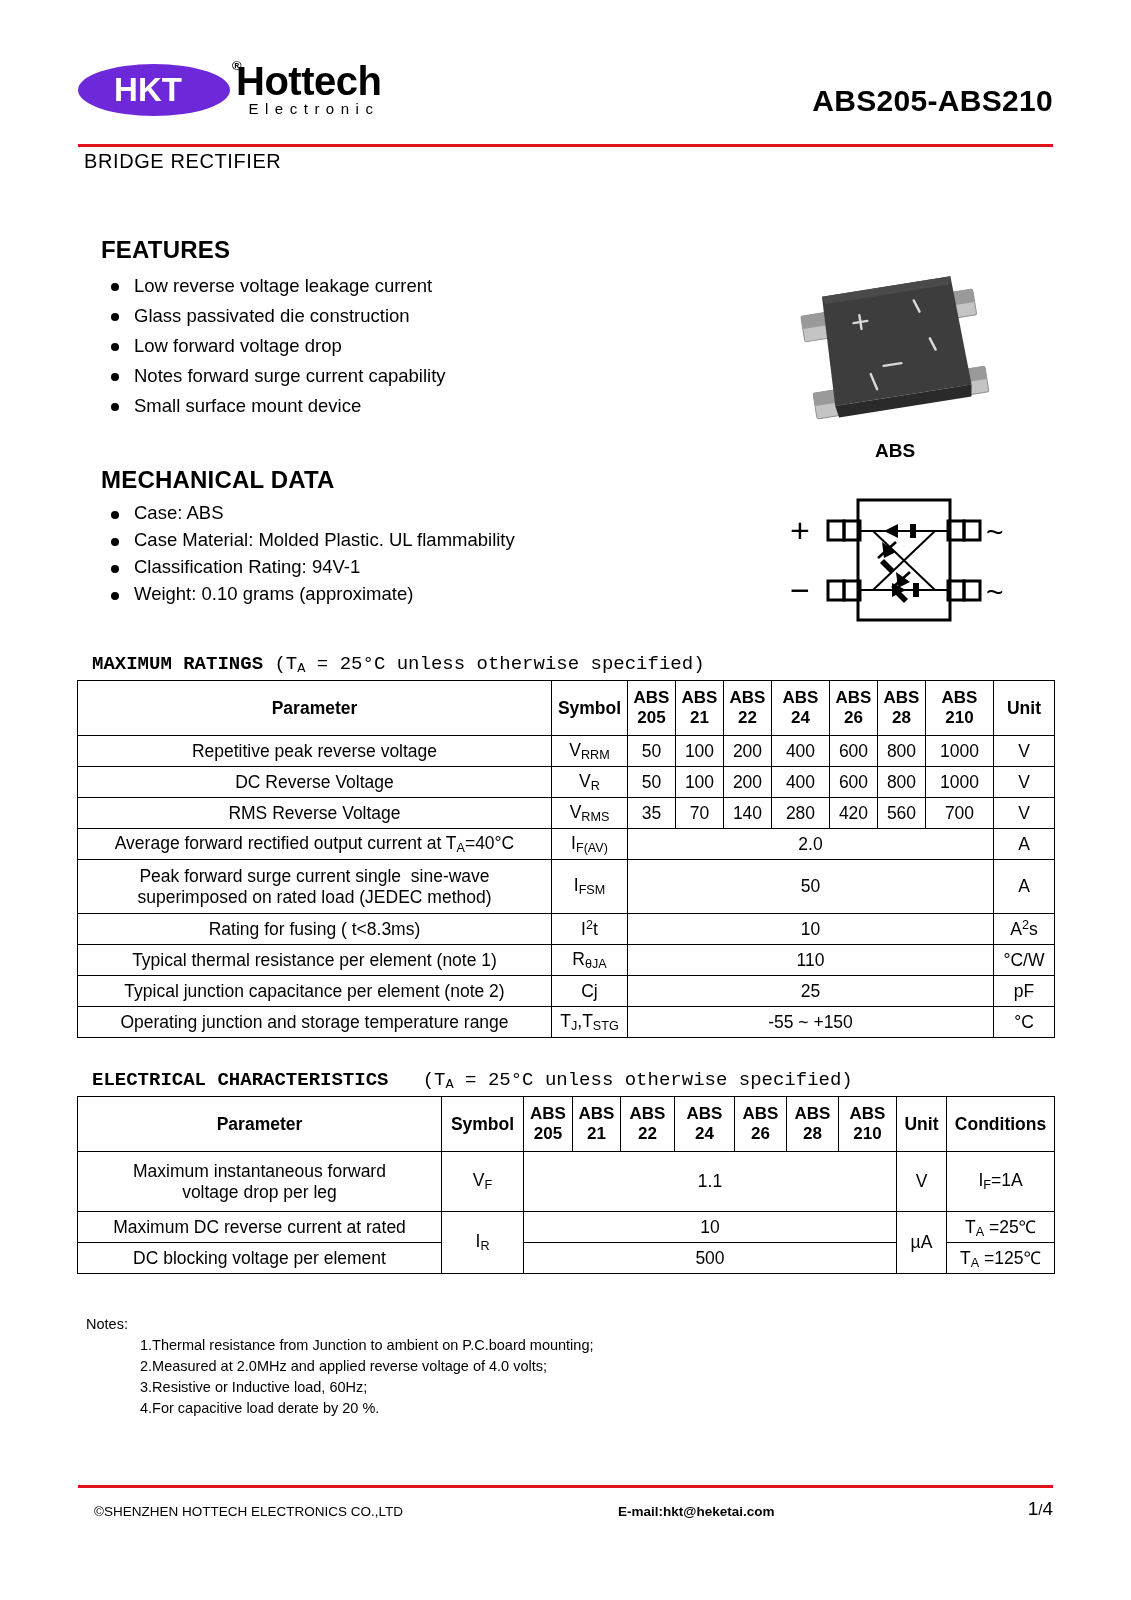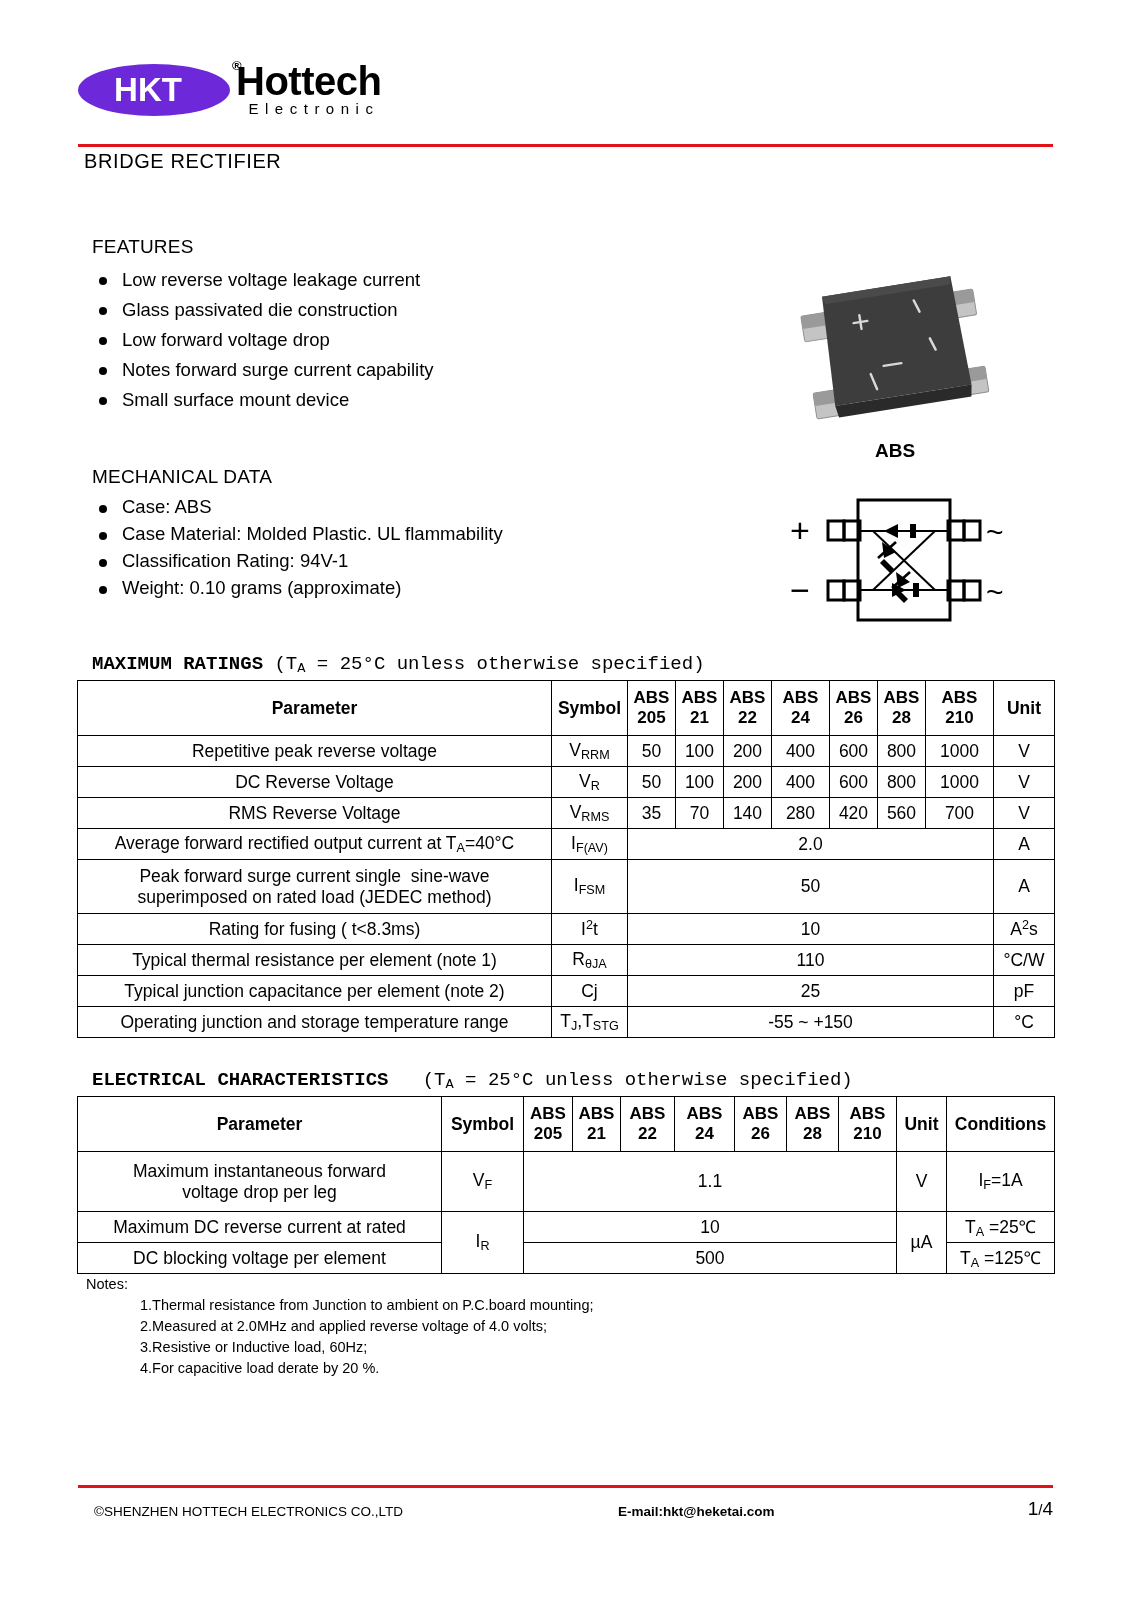--- a/index.html
+++ b/index.html
@@ -99,27 +99,28 @@
   .subtitle {
     position: absolute;
     left: 84px;
     top: 150px;
     font-size: 20px;
     letter-spacing: 0.6px;
   }
 
   
   .section-title {
-    font-size: 19px;
-    font-weight: normal;
+    font-size: 24px;
+    font-weight: bold;
     letter-spacing: 0.2px;
+    margin-left: 9px;
   }
   ul.bullets {
     list-style: none;
-    margin: 0;
+    margin: 12px;
     padding: 0;
   }
   ul.bullets li {
     position: relative;
     padding-left: 30px;
     font-size: 18.5px;
     line-height: 30px;
   }
   ul.bullets li::before {
     content: "";
@@ -227,21 +228,21 @@
     line-height: 20px;
     font-weight: bold;
   }
   .notes {
     position: absolute;
     left: 86px;
     top: 1274px;
     font-size: 14.5px;
     line-height: 21px;
   }
-  .notes .lead { padding-left: 0; }
+  .notes .lead { padding-left: 0; margin-top: 40px; }
   .notes .item { padding-left: 54px; }
 
   
   .footer-rule {
     position: absolute;
     left: 78px;
     top: 1485px;
     width: 975px;
     height: 3px;
     background: #e2121b;
@@ -271,20 +272,21 @@
     <div class="logo-wrap">
       <div class="logo-ellipse">
         <span>HKT</span>
       </div>
       <div class="logo-text-block">
         <div class="logo-reg">®</div>
         <div class="logo-hottech">Hottech</div>
         <div class="logo-electronic">Electronic</div>
       </div>
     </div>
+    <div class="part-title">ABS205-ABS210</div>
   </div>
   <div class="hrule-red"></div>
   <div class="subtitle">BRIDGE RECTIFIER</div>
 
   <div class="features-block">
     <div class="section-title">FEATURES</div>
     <ul class="bullets">
       <li>Low reverse voltage leakage current</li>
       <li>Glass passivated die construction</li>
       <li>Low forward voltage drop</li>

